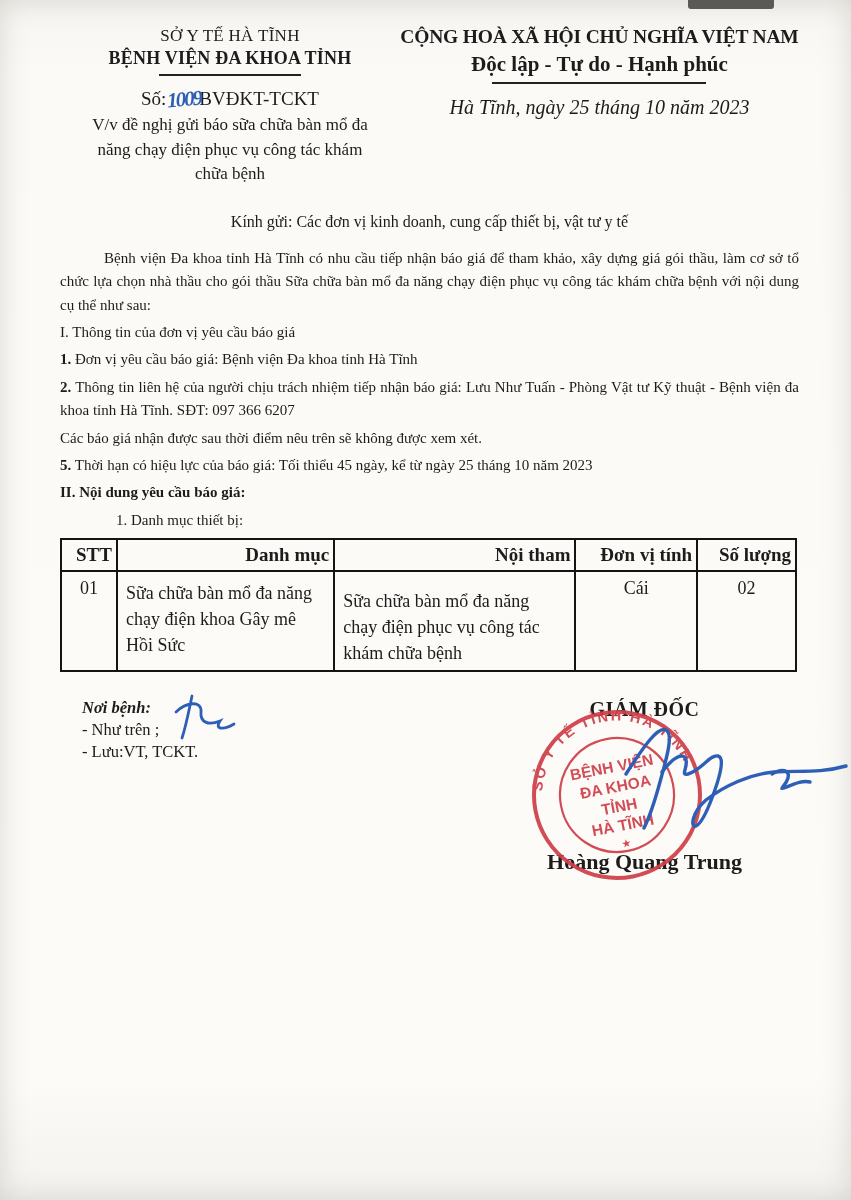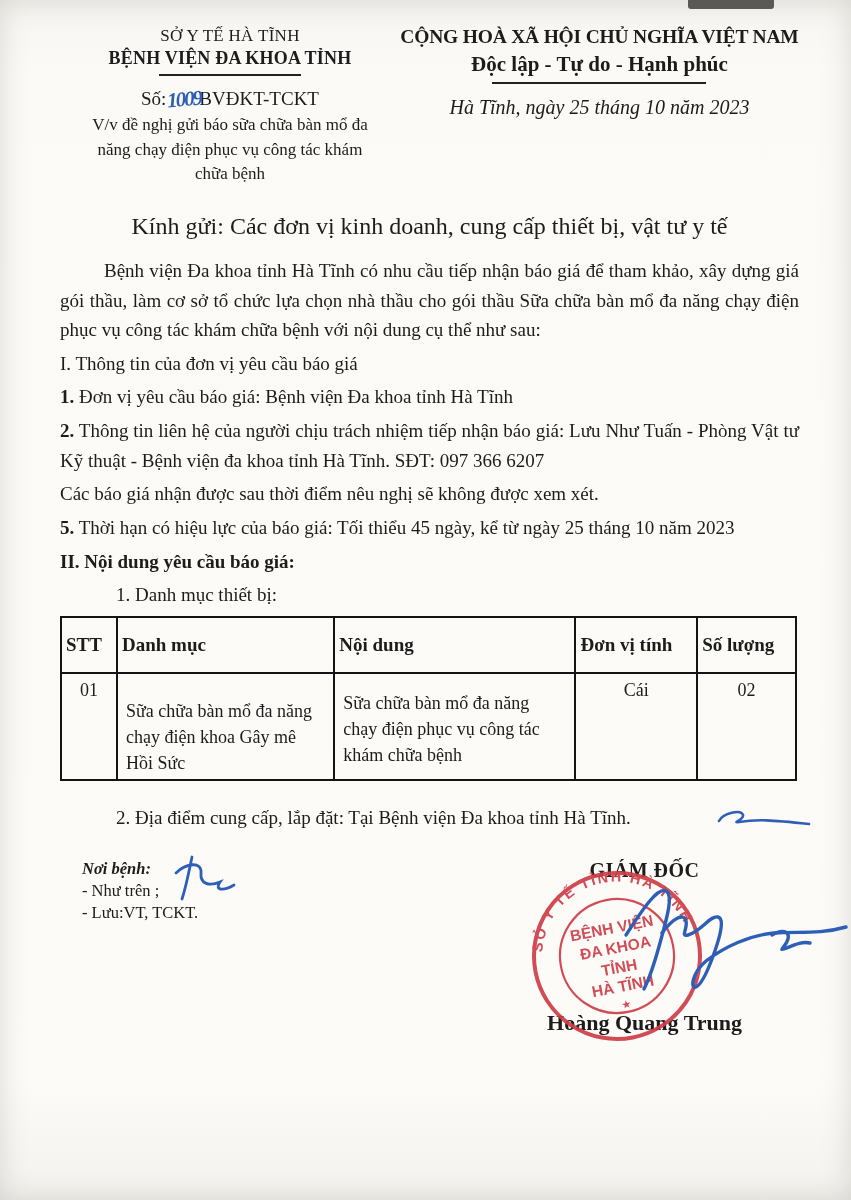--- a/index.html
+++ b/index.html
@@ -20,30 +20,30 @@
   .org{font-size:18px;font-weight:bold;margin-top:2px;letter-spacing:.2px;}
   .rule-l{width:142px;height:2px;background:#222;margin:5px auto 10px;}
   .doc-no{font-size:19px;white-space:nowrap;}
   .hand-num{color:#2e5fb7;font-style:italic;font-weight:bold;font-size:21px;display:inline-block;transform:rotate(-5deg) translateY(1px);letter-spacing:-2px;margin:0 -2px 0 1px;}
   .subject{font-size:17px;line-height:1.45;width:292px;margin:2px auto 0;}
   .national{font-size:19.5px;font-weight:bold;white-space:nowrap;letter-spacing:-.2px;}
   .motto{font-size:21px;font-weight:bold;margin-top:4px;}
   .rule-r{width:214px;height:2px;background:#222;margin:5px auto 12px;}
   .dateline{font-size:20px;font-style:italic;margin-top:10px;}
   
-  .salutation{text-align:center;font-size:24px;margin-top:26px;}
-  p.bodytxt{font-size:19px;line-height:1.56;margin:4px 0;text-align:justify;font-family:Liberation Serif, serif;}
+  .salutation{text-align:center;font-size:16px;margin-top:26px;}
+  p.bodytxt{font-size:15px;line-height:1.56;margin:4px 0;text-align:justify;font-family:Liberation Serif, serif;}
   p.intro{text-indent:44px;margin-top:16px;}
   .num-b{font-weight:bold;}
   .sec-bold{font-weight:bold;font-size:19.5px;}
   .list-label{margin-left:56px !important;text-align:left !important;}
   
   table.items{border-collapse:collapse;width:737px;margin:6px 0 0 0;}
   table.items th,table.items td{border:2px solid #141414;padding:3px 8px;vertical-align:top;}
-  table.items th{font-size:19px;font-weight:bold;text-align:left;padding:16px 4px;}
+  table.items th{font-size:19px;font-weight:bold;text-align:right;padding:4px 4px;}
   table.items td{font-size:18px;line-height:1.45;}
   td.c{text-align:center;padding-top:10px;}
   
   .location{margin:22px 0 0 56px !important;text-align:left !important;position:relative;}
   .flourish{position:absolute;right:-14px;top:2px;}
   .footer-flex{position:relative;display:flex;margin-top:26px;height:220px;}
   .recipients{margin-left:22px;position:relative;width:300px;}
   .rec-title{font-weight:bold;font-style:italic;font-size:16.5px;}
   .rec-line{font-size:16.5px;margin-top:2px;}
   .initials{position:absolute;left:86px;top:-8px;}
@@ -82,62 +82,56 @@
     <p class="bodytxt intro">Bệnh viện Đa khoa tỉnh Hà Tĩnh có nhu cầu tiếp nhận báo giá để tham khảo, xây dựng giá gói thầu, làm cơ sở tổ chức lựa chọn nhà thầu cho gói thầu Sữa chữa bàn mổ đa năng chạy điện phục vụ công tác khám chữa bệnh với nội dung cụ thể như sau:</p>
 
     <p class="bodytxt">I. Thông tin của đơn vị yêu cầu báo giá</p>
 
     <p class="bodytxt"><span class="num-b">1.</span><span> Đơn vị yêu cầu báo giá: Bệnh viện Đa khoa tỉnh Hà Tĩnh</span></p>
 
     <p class="bodytxt"><span class="num-b">2.</span><span> Thông tin liên hệ của người chịu trách nhiệm tiếp nhận báo giá: Lưu Như Tuấn - Phòng Vật tư Kỹ thuật - Bệnh viện đa khoa tỉnh Hà Tĩnh. SĐT: 097 366 6207</span></p>
 
 
 
-    <p class="bodytxt">Các báo giá nhận được sau thời điểm nêu nghị sẽ không được xem xét.</p>
+    <p class="bodytxt">Các báo giá nhận được sau thời điểm nêu trên sẽ không được xem xét.</p>
 
     <p class="bodytxt"><span class="num-b">5.</span><span> Thời hạn có hiệu lực của báo giá: Tối thiểu 45 ngày, kể từ ngày 25 tháng 10 năm 2023</span></p>
 
     <p class="bodytxt sec-bold">II. Nội dung yêu cầu báo giá:</p>
 
     <p class="bodytxt list-label">1.  Danh mục thiết bị:</p>
 
     <table class="items">
       <colgroup>
         <col style="width:56px">
           <col style="width:218px">
           <col style="width:242px">
           <col style="width:122px">
           <col style="width:99px">
       </colgroup>
       <thead>
         <tr>
           <th>STT</th>
           <th>Danh mục</th>
-          <th>Nội dung</th>
+          <th>Nội tham</th>
           <th>Đơn vị tính</th>
           <th>Số lượng</th>
         </tr>
       </thead>
       <tbody>
         <tr style="height:98px;">
           <td class="c">01</td>
-          <td style="padding-top:24px;">Sữa chữa bàn mổ đa năng chạy điện khoa Gây mê Hồi Sức</td>
+          <td style="padding-top:8px;">Sữa chữa bàn mổ đa năng chạy điện khoa Gây mê Hồi Sức</td>
           <td style="padding-top:16px;margin-top:48px;">Sữa chữa bàn mổ đa năng chạy điện phục vụ công tác khám chữa bệnh</td>
           <td class="c">Cái</td>
           <td class="c">02</td>
         </tr>
       </tbody>
     </table>
 
-    <p class="bodytxt location">
-      <span>2. Địa điểm cung cấp, lắp đặt: Tại Bệnh viện Đa khoa tỉnh Hà Tĩnh.</span>
-      <svg class="flourish" width="100" height="26" viewBox="0 0 100 26">
-        <path d="M6 16 C 10 8, 28 4, 30 10 C 31 15, 18 18, 26 17 C 44 14, 58 15, 96 19" stroke="#2e5fb7" stroke-width="2.6" fill="none" stroke-linecap="round"></path>
-      </svg>
-    </p>
 
     <div class="footer-flex">
       <div class="recipients">
         <div class="rec-title">Nơi bệnh:</div>
         <div class="rec-line">- Như trên ;</div>
         <div class="rec-line">- Lưu:VT, TCKT.</div>
         <svg class="initials" width="90" height="60" viewBox="0 0 90 60">
           <path d="M24 6 C 21 20, 18 36, 14 48 M8 22 C 18 12, 34 10, 33 22 C 32 32, 40 36, 52 31 C 46 40, 56 40, 66 34" stroke="#2e5fb7" stroke-width="2.8" fill="none" stroke-linecap="round"></path>
         </svg>
       </div>

